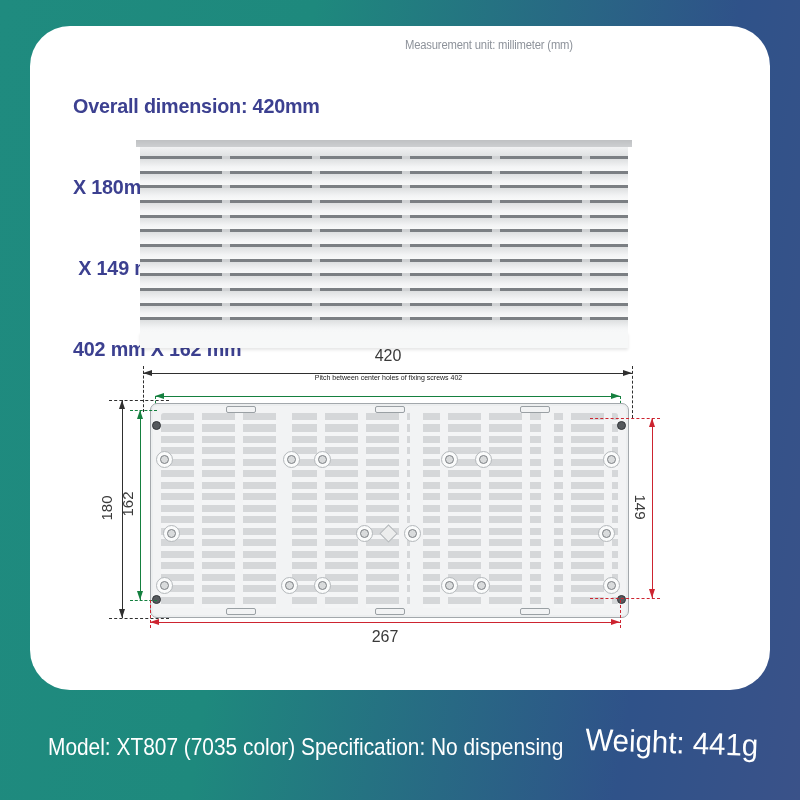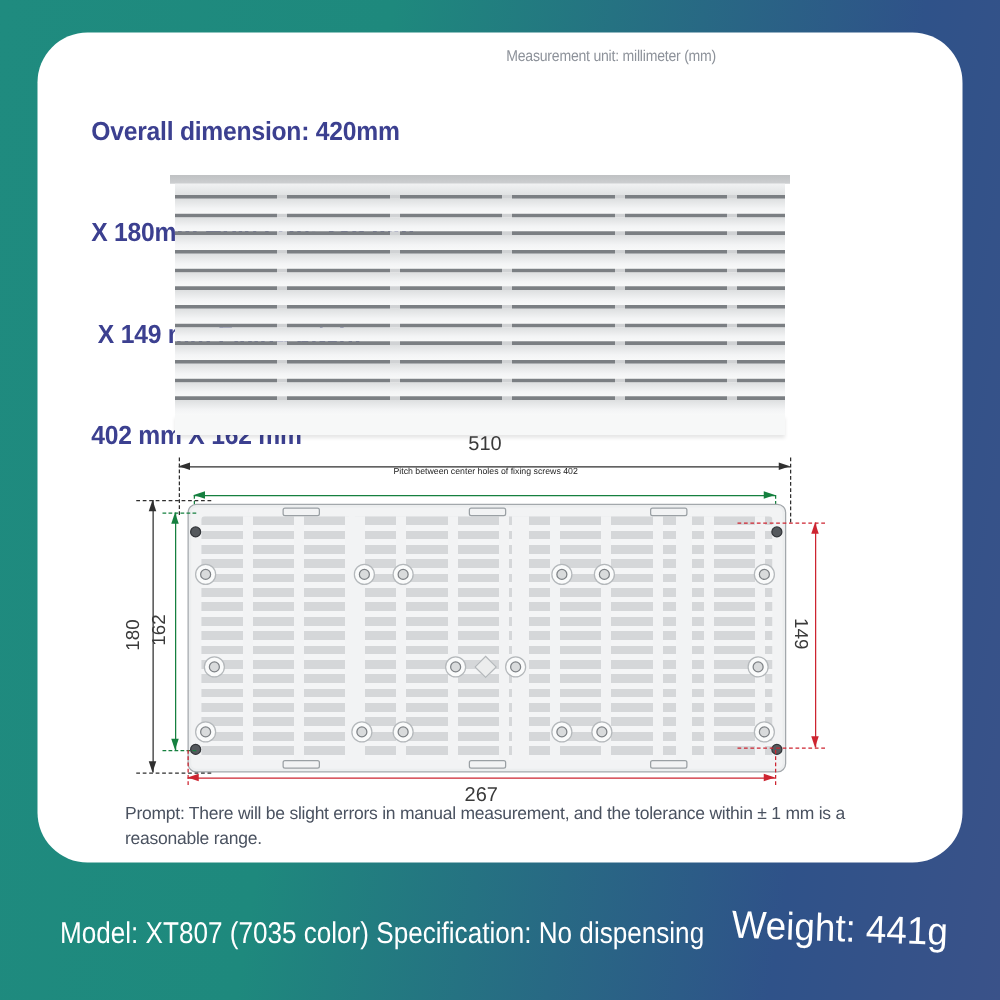--- a/index.html
+++ b/index.html
@@ -123,21 +123,21 @@
         <div class="l-slot"></div>
         <div class="l-slat"></div>
         <div class="l-slot"></div>
         <div class="l-slat"></div>
       </div>
     <div class="l-base"></div>
   </div>
 
   <div>
 
-    <div class="dim-label" style="left:318px;top:321px;width:80px;">510</div>
+    <div class="dim-label" style="left:318px;top:321px;width:80px;">420</div>
     <div class="dim-h" style="left:113px;top:347px;width:489px;color:#2f2f2f;">
         <i class="ah l"></i>
         <i class="ah r"></i>
       </div>
     <div class="dash-v" style="left:113px;top:340px;height:46px;color:#2f2f2f;"></div>
     <div class="dash-v" style="left:602px;top:340px;height:52px;color:#2f2f2f;"></div>
 
     <div class="pitch-note">Pitch between center holes of fixing screws 402</div>
     <div class="dim-h" style="left:125px;top:370px;width:465px;color:#15803f;">
         <i class="ah l"></i>
@@ -237,17 +237,16 @@
 
     <div class="dim-h" style="left:120px;top:596px;width:470px;color:#cd2430;">
         <i class="ah l"></i>
         <i class="ah r"></i>
       </div>
     <div class="dash-v" style="left:120px;top:574px;height:28px;color:#cd2430;"></div>
     <div class="dash-v" style="left:590px;top:574px;height:28px;color:#cd2430;"></div>
     <div class="dim-label" style="left:315px;top:602px;width:80px;">267</div>
   </div>
 
-  <div class="prompt">Prompt: There will be slight errors in manual measurement, and the tolerance within ± 1 mm is a reasonable range.</div>
 </div>
 
 <div class="footer-model">Model: XT807 (7035 color) Specification: No dispensing</div>
 <div class="footer-weight">Weight: 441g</div>
 
 </body></html>

